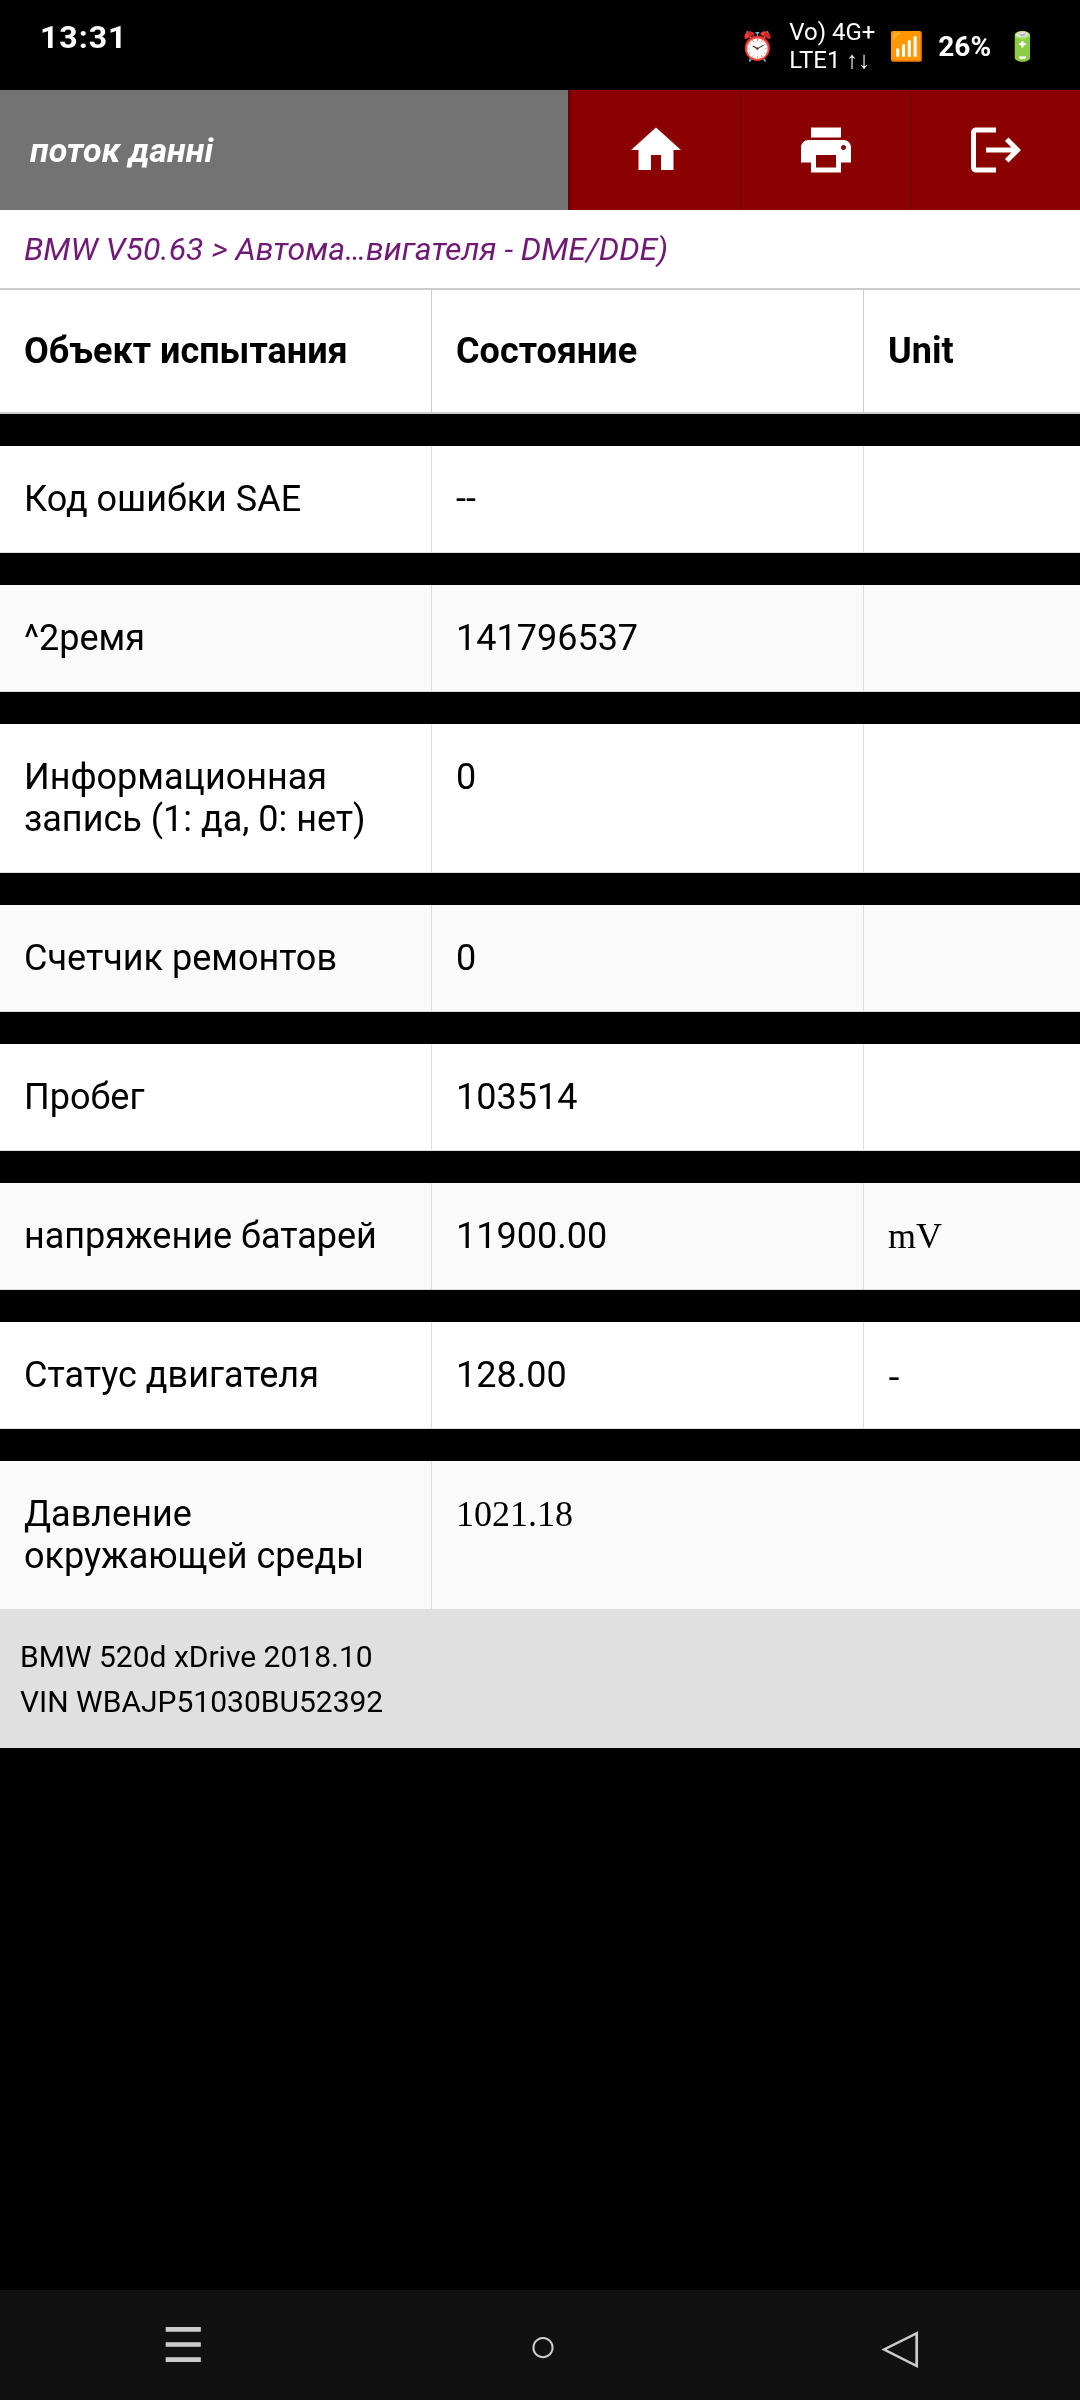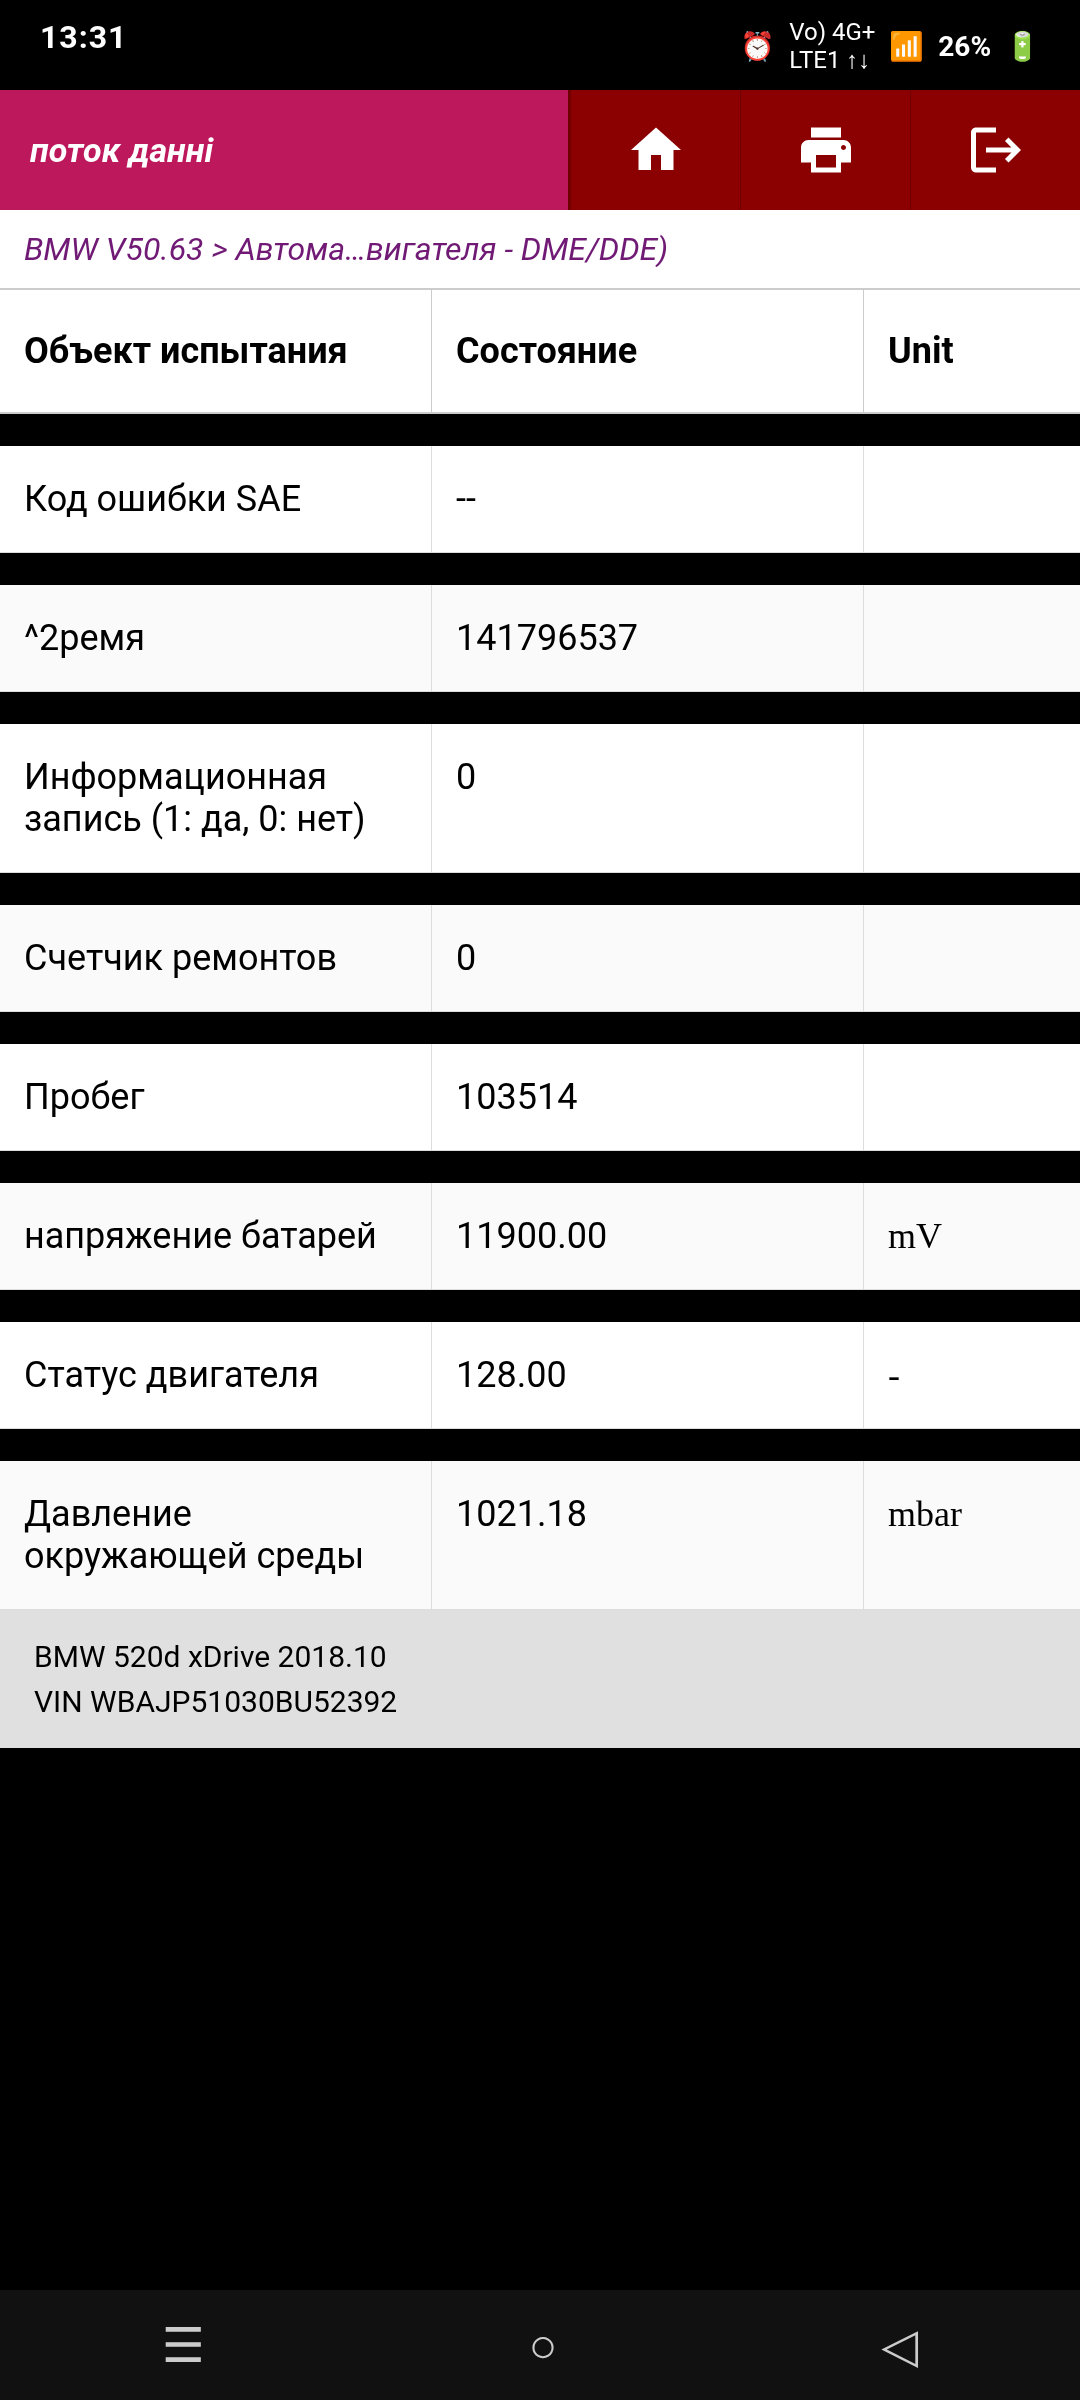--- a/index.html
+++ b/index.html
@@ -44,21 +44,21 @@
     }
 
     .toolbar {
       background: #8B0000;
       display: flex;
       align-items: stretch;
       height: 120px;
     }
 
     .toolbar-title {
-      background: #be185d;
+      background: #737373;
       color: #fff;
       font-size: 34px;
       font-weight: bold;
       display: flex;
       align-items: center;
       padding: 0 30px;
       flex: 1;
       border-right: 2px solid #700000;
       font-style: italic;
     }
@@ -128,21 +128,21 @@
       border-right: 1px solid #ddd;
     }
 
     .table-cell:last-child {
       border-right: none;
       font-family: Liberation Serif, serif;
     }
 
     .footer-info {
       background: #e0e0e0;
-      padding: 24px 34px;
+      padding: 24px 20px;
       font-size: 30px;
       color: #000;
       line-height: 1.5;
     }
 
     .nav-bar {
       background: #111;
       display: flex;
       justify-content: space-around;
       align-items: center;
@@ -237,21 +237,20 @@
         <div class="table-cell">mV</div>
       </div>
       <div class="table-row">
         <div class="table-cell">Статус двигателя</div>
         <div class="table-cell">128.00</div>
         <div class="table-cell">-</div>
       </div>
       <div class="table-row">
         <div class="table-cell">Давление окружающей среды</div>
         <div class="table-cell">1021.18</div>
-        <div class="table-cell">mbar</div>
       </div>
     </div>
 
   <div class="footer-info">
     <div>BMW 520d xDrive 2018.10</div>
     <div>VIN WBAJP51030BU52392</div>
   </div>
 
 </div>
 

